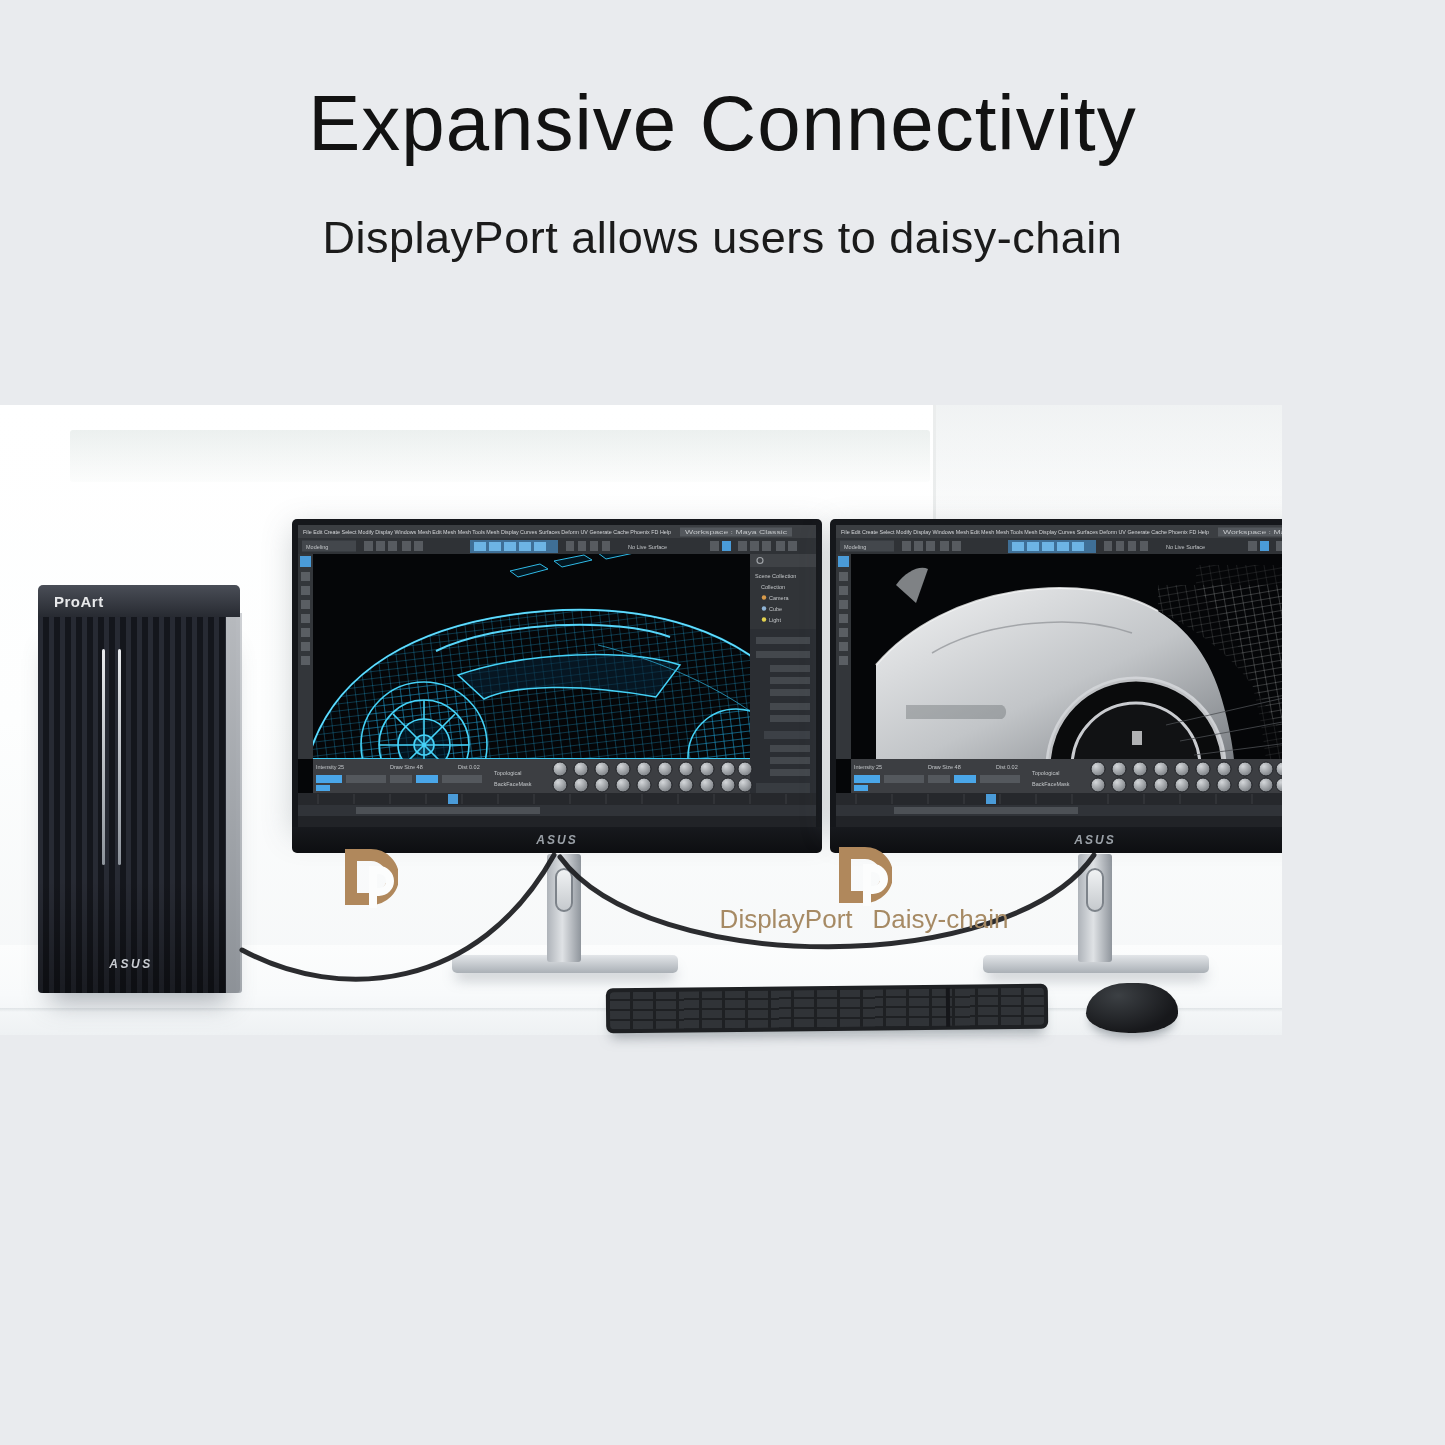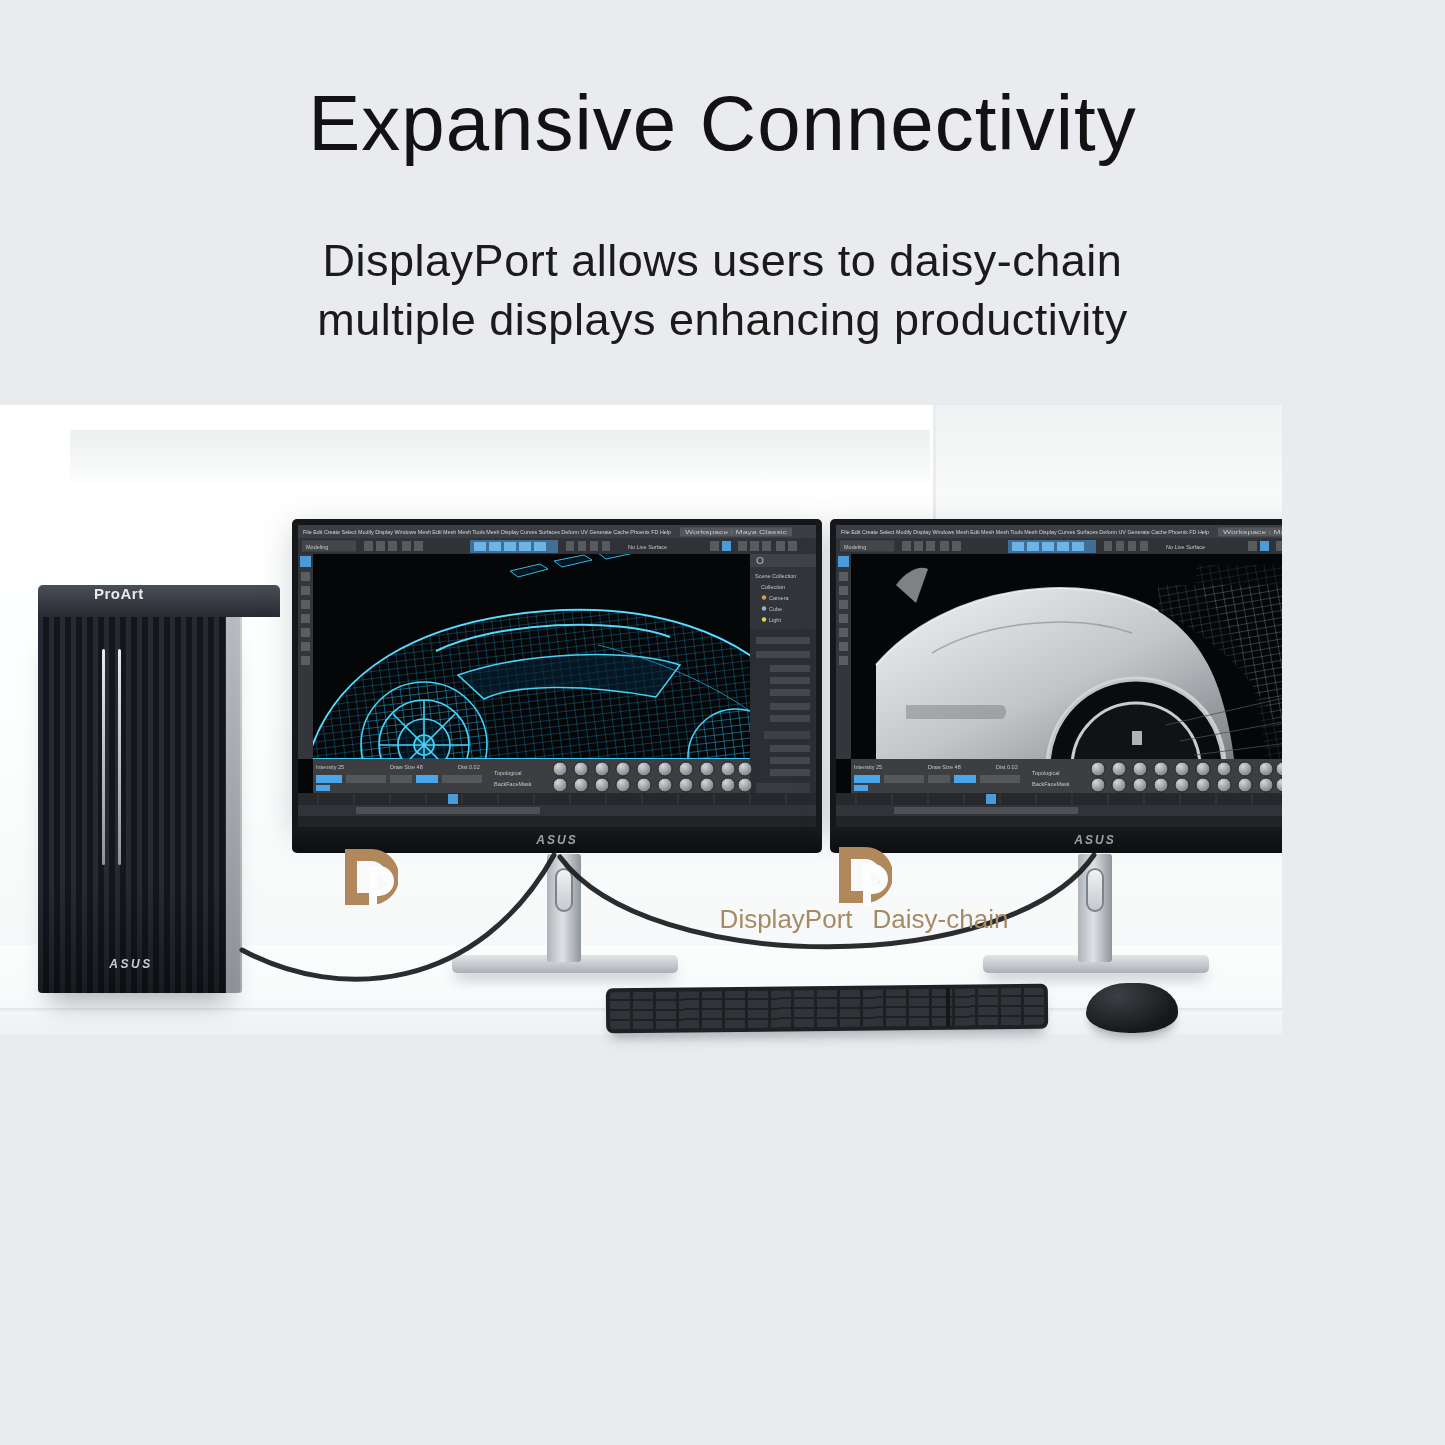--- a/index.html
+++ b/index.html
@@ -14,38 +14,38 @@
     background:var(--page-bg);
   }
   
   .header{position:absolute;left:0;top:0;width:1445px;height:405px;background:var(--page-bg);}
   .title{
     position:absolute;left:0;top:78px;width:100%;text-align:center;
     font-size:78px;font-weight:300;color:#121212;letter-spacing:1px;
   }
   .subtitle{
     position:absolute;left:0;top:208px;width:100%;text-align:center;
-    font-size:45px;line-height:59px;font-weight:300;color:#1b1b1b;letter-spacing:.5px;margin-top:23px;
+    font-size:45px;line-height:59px;font-weight:300;color:#1b1b1b;letter-spacing:.5px;
   }
   
   .photo{
     position:absolute;left:0;top:405px;width:1445px;height:630px;
     background:linear-gradient(180deg,#ffffff 0%,#fdfefe 50%,#f4f6f7 100%);
   }
   .cab-seam{position:absolute;left:933px;top:0;width:3px;height:150px;background:rgba(175,185,185,.25);}
   .cab-shelf{position:absolute;left:70px;top:25px;width:860px;height:52px;background:linear-gradient(180deg,rgba(205,216,213,.38),rgba(235,240,238,.15));border-radius:3px;}
   .cab-right{position:absolute;left:936px;top:0;width:509px;height:150px;background:linear-gradient(180deg,rgba(225,230,231,.5),rgba(245,247,247,0));}
   .desk{position:absolute;left:0;top:540px;width:1445px;height:90px;background:linear-gradient(180deg,#fcfdfd 0%,#f8fafb 55%,#eef1f3 100%);}
   .desk-edge{position:absolute;left:0;top:603px;width:1445px;height:4px;background:linear-gradient(180deg,rgba(160,170,175,.25),rgba(160,170,175,0));}
 
   
   .tower{position:absolute;left:38px;top:180px;width:202px;height:408px;z-index:2;}
   .tower-cap{
     position:absolute;left:0;top:0;width:100%;height:32px;border-radius:5px 5px 0 0;
-    background:linear-gradient(180deg,#4a4e57,#272a31);display:flex;align-items:flex-start;padding-left:40px;
+    background:linear-gradient(180deg,#4a4e57,#272a31);display:flex;align-items:center;
   }
   .tower-cap span{color:#e8e9eb;font-size:15px;font-weight:600;letter-spacing:.5px;margin-left:16px;}
   .tower-body{
     position:absolute;left:0;top:32px;width:100%;height:376px;border-radius:0 0 4px 4px;
     background:
       linear-gradient(180deg,rgba(0,0,0,0) 70%,rgba(0,0,0,.35) 100%),
       repeating-linear-gradient(90deg,#272a33 0 5px,#14161c 5px 11px);
     box-shadow:0 22px 24px -12px rgba(90,100,110,.45);
   }
   .tower-side{position:absolute;right:-2px;top:28px;width:16px;height:380px;background:linear-gradient(180deg,#c9ccd0,#9ba0a6);opacity:.9;border-radius:0 0 3px 0;}
@@ -110,21 +110,20 @@
 </style>
 </head>
 <body>
 
 <div class="canvas">
 
   <div class="header">
     <div class="title">Expansive Connectivity</div>
     <div class="subtitle">
       <span>DisplayPort allows users to daisy-chain</span><br>
-      <span>multiple displays enhancing productivity</span>
     </div>
   </div>
 
   <div class="photo">
     <div class="cab-shelf"></div>
     <div class="cab-right"></div>
     <div class="cab-seam"></div>
     <div class="desk"></div>
     <div class="desk-edge"></div>
 

